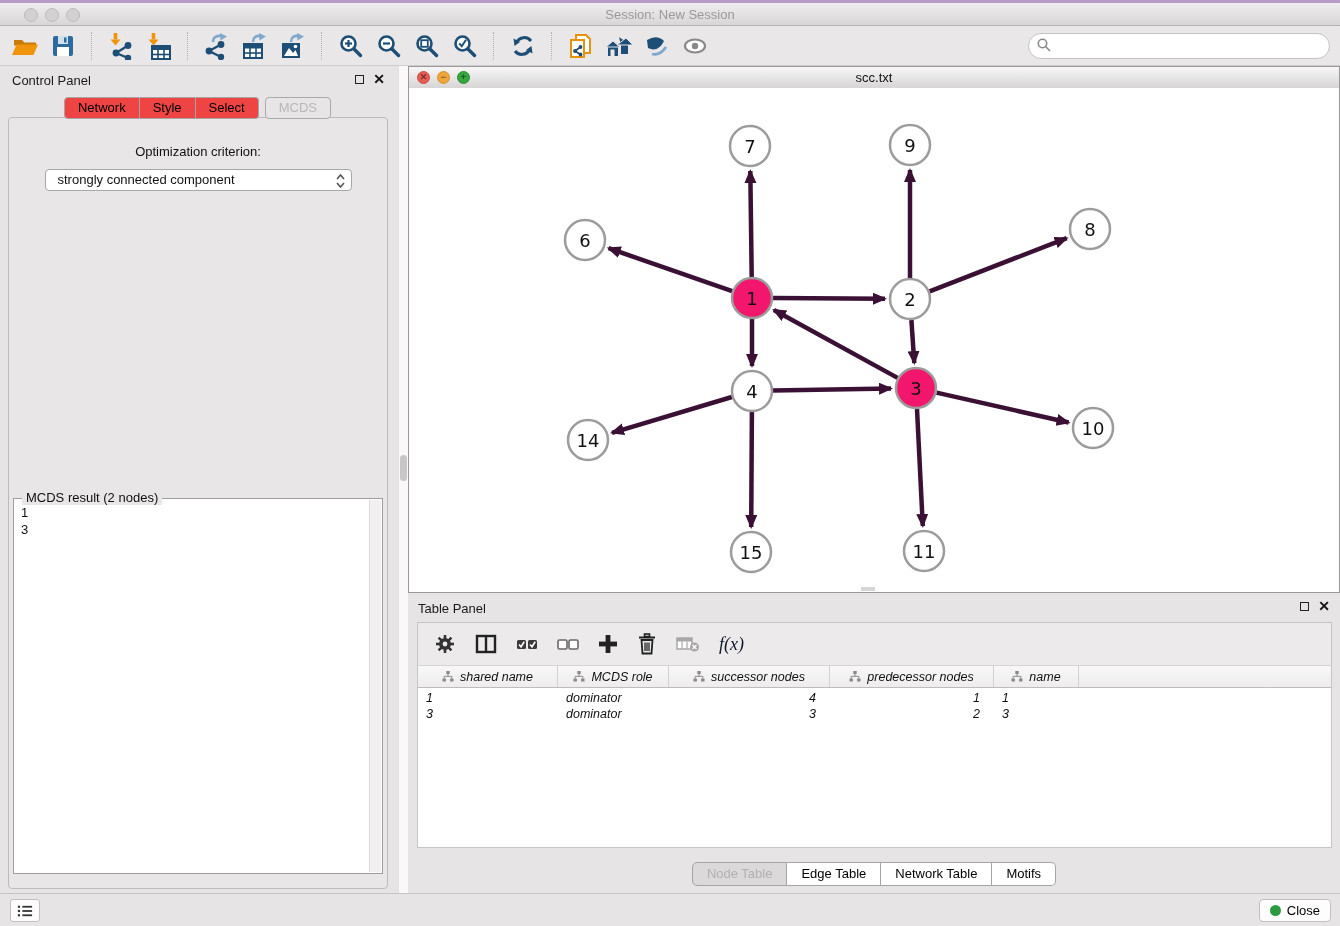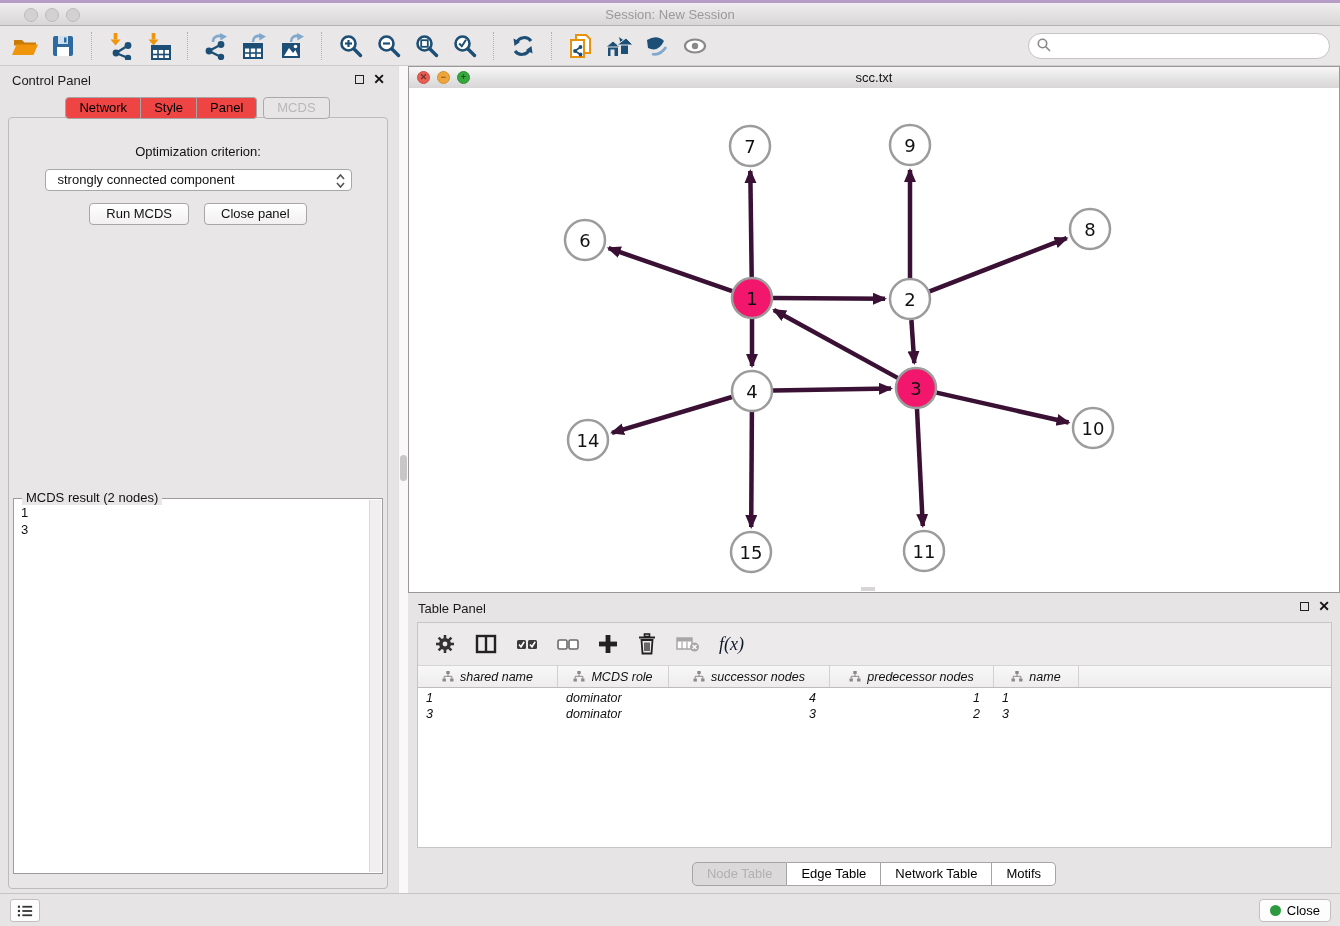--- a/index.html
+++ b/index.html
@@ -268,35 +268,31 @@
     <div class="cp-header">
       <div class="cp-title">Control Panel</div>
       <div class="win-icons">
         <div class="float-icon"></div>
         <div class="close-icon">✕</div>
       </div>
     </div>
     <div class="cp-tabs">
         <div class="tab">Network</div>
         <div class="tab">Style</div>
-        <div class="tab">Panel</div>
+        <div class="tab">Select</div>
         <div class="tab sel">MCDS</div>
       </div>
     <div class="cp-body">
       <div class="opt-label">Optimization criterion:</div>
       <div class="dropdown">
         <span>strongly connected component</span>
         <svg class="dd-stepper" width="9" height="16" viewBox="0 0 9 16">
           <path d="M1 6 L4.5 2 L8 6" stroke="#555" stroke-width="1.6" fill="none"></path>
           <path d="M1 10 L4.5 14 L8 10" stroke="#555" stroke-width="1.6" fill="none"></path>
         </svg>
-      </div>
-      <div class="btn-row">
-        <button class="mac-btn">Run MCDS</button>
-        <button class="mac-btn">Close panel</button>
       </div>
       <div class="result-box">
         <div class="result-legend">MCDS result (2 nodes)</div>
         <div class="result-lines">
             <div>1</div>
             <div>3</div>
           </div>
         <div class="result-scroll"></div>
       </div>
     </div>

